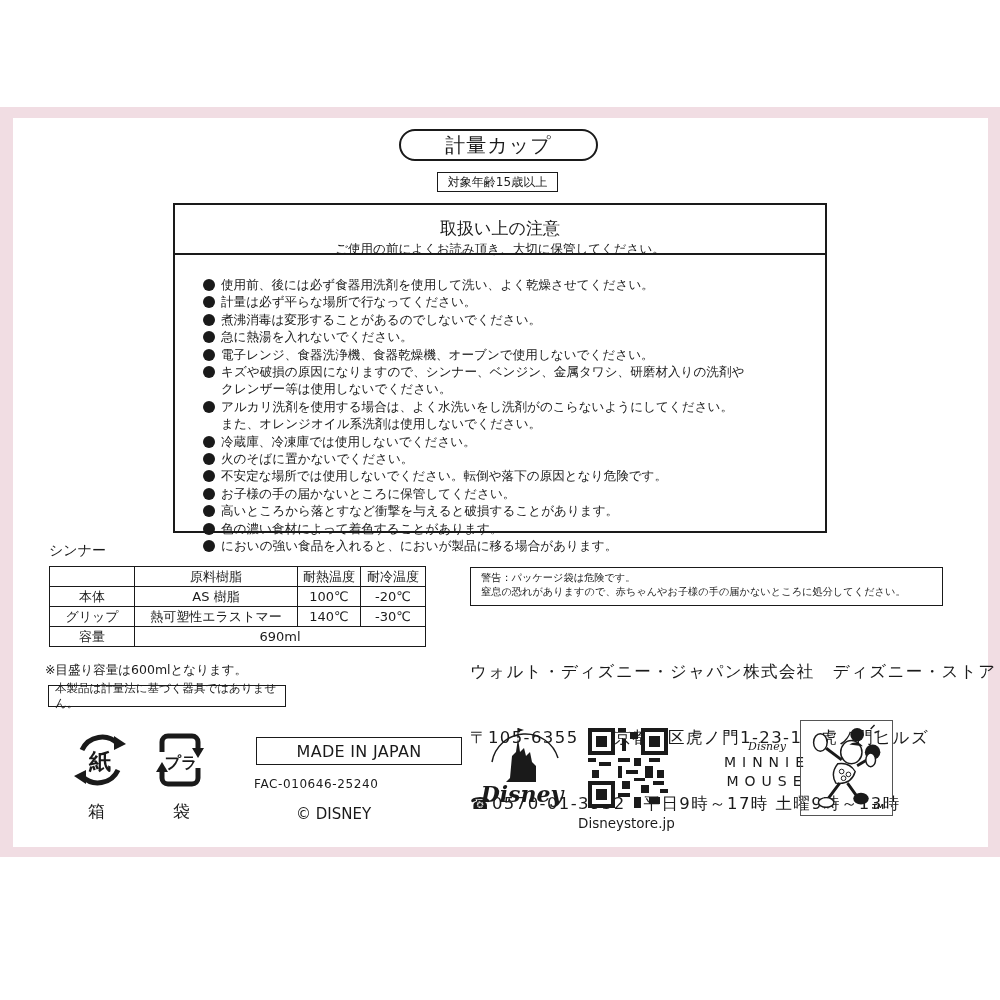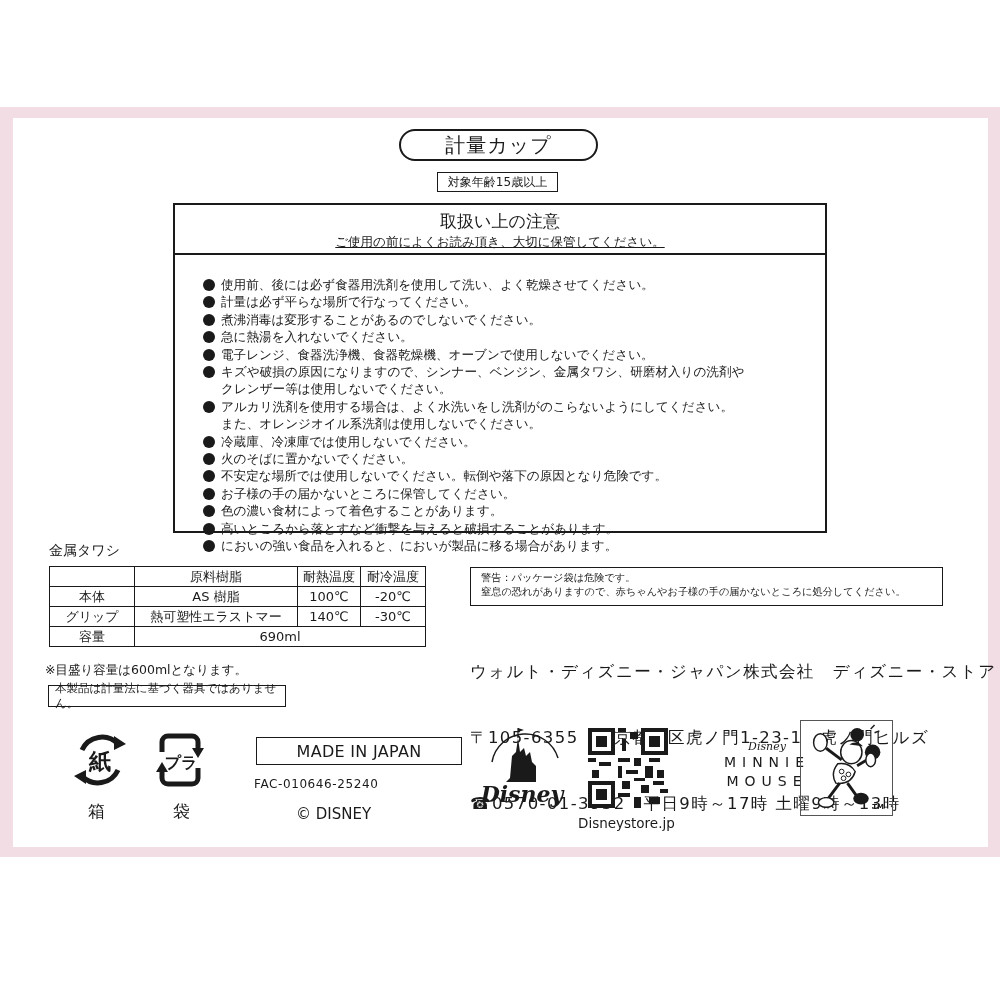--- a/index.html
+++ b/index.html
@@ -11,21 +11,21 @@
   .frame-bottom { position:absolute; left:0; top:847px; width:1000px; height:10px; background:#f1dde3; }
 
   .title-pill { position:absolute; left:399px; top:129px; width:199px; height:32px; border:2px solid #1a1a1a;
                 border-radius:18px; box-sizing:border-box; display:flex; align-items:center; justify-content:center;
                 font-size:20px; letter-spacing:1px; }
   .age-box { position:absolute; left:437px; top:172px; width:121px; height:20px; border:1.5px solid #1a1a1a;
              box-sizing:border-box; display:flex; align-items:center; justify-content:center; font-size:12px; }
 
   .caution { position:absolute; left:173px; top:203px; width:654px; height:330px; border:2px solid #1a1a1a; box-sizing:border-box; }
   .caution-head { height:48px; border-bottom:2px solid #1a1a1a; text-align:center; }
-  .caution-title { font-size:17px; padding-top:6px; line-height:20px; }
+  .caution-title { font-size:17px; padding-top:13px; line-height:20px; }
   .caution-sub { font-size:12.5px; line-height:18px; margin-top:2px;text-decoration:underline; }
   .caution-list { list-style:none; margin:16px; padding:5px 0 0 12px; }
   .caution-list li { font-size:12.6px; line-height:17.4px; position:relative; padding-left:18px; }
   .caution-list li .bullet { position:absolute; left:0; top:3px; width:12px; height:12px; border-radius:50%; background:#1a1a1a; }
   .caution-list li .cont { display:block; }
 
   .quality-title { position:absolute; left:49px; top:542px; font-size:14px; }
   table.quality { position:absolute; left:49px; top:566px; border-collapse:collapse; font-size:13px; }
   table.quality td { border:1.5px solid #1a1a1a; height:19px; text-align:center; padding:0 2px; }
   .note1 { position:absolute; left:45px; top:662px; font-size:12.5px; }
@@ -73,27 +73,27 @@
     <li><span class="bullet"></span><span>計量は必ず平らな場所で行なってください。</span></li>
     <li><span class="bullet"></span><span>煮沸消毒は変形することがあるのでしないでください。</span></li>
     <li><span class="bullet"></span><span>急に熱湯を入れないでください。</span></li>
     <li><span class="bullet"></span><span>電子レンジ、食器洗浄機、食器乾燥機、オーブンで使用しないでください。</span></li>
     <li><span class="bullet"></span><span>キズや破損の原因になりますので、シンナー、ベンジン、金属タワシ、研磨材入りの洗剤や</span><span class="cont">クレンザー等は使用しないでください。</span></li>
     <li><span class="bullet"></span><span>アルカリ洗剤を使用する場合は、よく水洗いをし洗剤がのこらないようにしてください。</span><span class="cont">また、オレンジオイル系洗剤は使用しないでください。</span></li>
     <li><span class="bullet"></span><span>冷蔵庫、冷凍庫では使用しないでください。</span></li>
     <li><span class="bullet"></span><span>火のそばに置かないでください。</span></li>
     <li><span class="bullet"></span><span>不安定な場所では使用しないでください。転倒や落下の原因となり危険です。</span></li>
     <li><span class="bullet"></span><span>お子様の手の届かないところに保管してください。</span></li>
+    <li><span class="bullet"></span><span>高いところから落とすなど衝撃を与えると破損することがあります。</span></li>
     <li><span class="bullet"></span><span>色の濃い食材によって着色することがあります。</span></li>
-    <li><span class="bullet"></span><span>高いところから落とすなど衝撃を与えると破損することがあります。</span></li>
     <li><span class="bullet"></span><span>においの強い食品を入れると、においが製品に移る場合があります。</span></li>
   </ul>
 </div>
 
-<div class="quality-title">金属タワシ</div>
+<div class="quality-title">シンナー</div>
 <table class="quality">
   <tbody>
       <tr>
     <td style="width:80px"></td>
     <td style="width:158px">原料樹脂</td>
     <td style="width:58px">耐熱温度</td>
     <td style="width:60px">耐冷温度</td>
   </tr>
   <tr>
     <td>本体</td>

